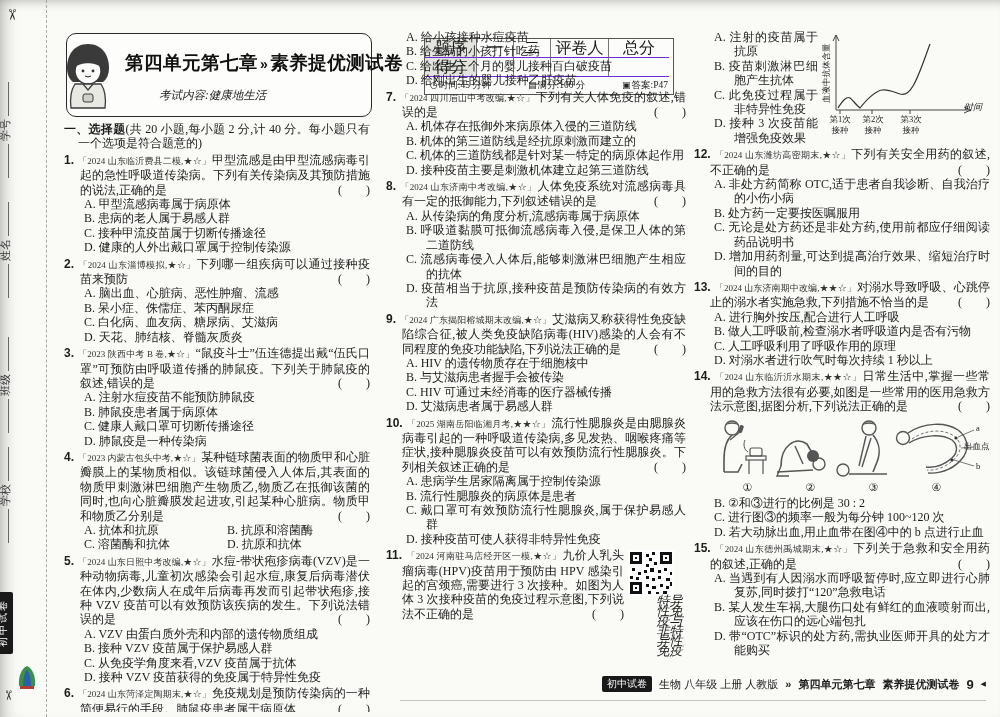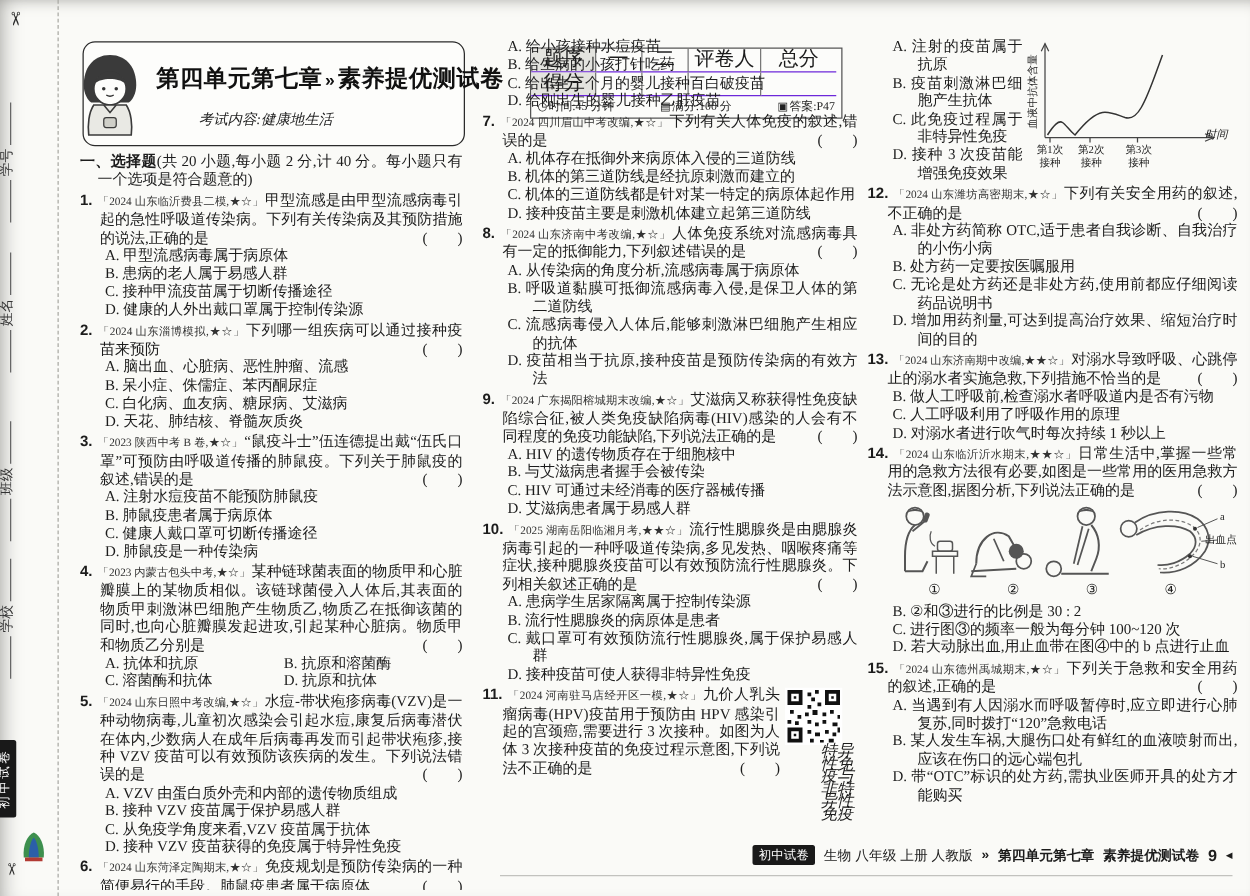--- a/index.html
+++ b/index.html
@@ -311,20 +311,21 @@
     <div class="q">
       <span class="qnum">12.</span> <span class="src">「2024 山东潍坊高密期末,★☆」</span><span>下列有关安全用药的叙述,不正确的是</span><span class="br">(　　)</span>
       <div class="opt">A. 非处方药简称 OTC,适于患者自我诊断、自我治疗的小伤小病</div>
       <div class="opt">B. 处方药一定要按医嘱服用</div>
       <div class="opt">C. 无论是处方药还是非处方药,使用前都应仔细阅读药品说明书</div>
       <div class="opt">D. 增加用药剂量,可达到提高治疗效果、缩短治疗时间的目的</div>
     </div>
 
     <div class="q">
       <span class="qnum">13.</span> <span class="src">「2024 山东济南期中改编,★★☆」</span><span>对溺水导致呼吸、心跳停止的溺水者实施急救,下列措施不恰当的是</span><span class="br">(　　)</span>
+      <div class="opt">A. 进行胸外按压,配合进行人工呼吸</div>
       <div class="opt">B. 做人工呼吸前,检查溺水者呼吸道内是否有污物</div>
       <div class="opt">C. 人工呼吸利用了呼吸作用的原理</div>
       <div class="opt">D. 对溺水者进行吹气时每次持续 1 秒以上</div>
     </div>
 
     <div class="q">
       <span class="qnum">14.</span> <span class="src">「2024 山东临沂沂水期末,★★☆」</span><span>日常生活中,掌握一些常用的急救方法很有必要,如图是一些常用的医用急救方法示意图,据图分析,下列说法正确的是</span><span class="br">(　　)</span>
       <div class="figrow">
         <svg width="58" height="64" viewBox="0 0 58 64">
           <circle cx="20" cy="12" r="7" fill="none" stroke="#555" stroke-width="1.4"></circle>

